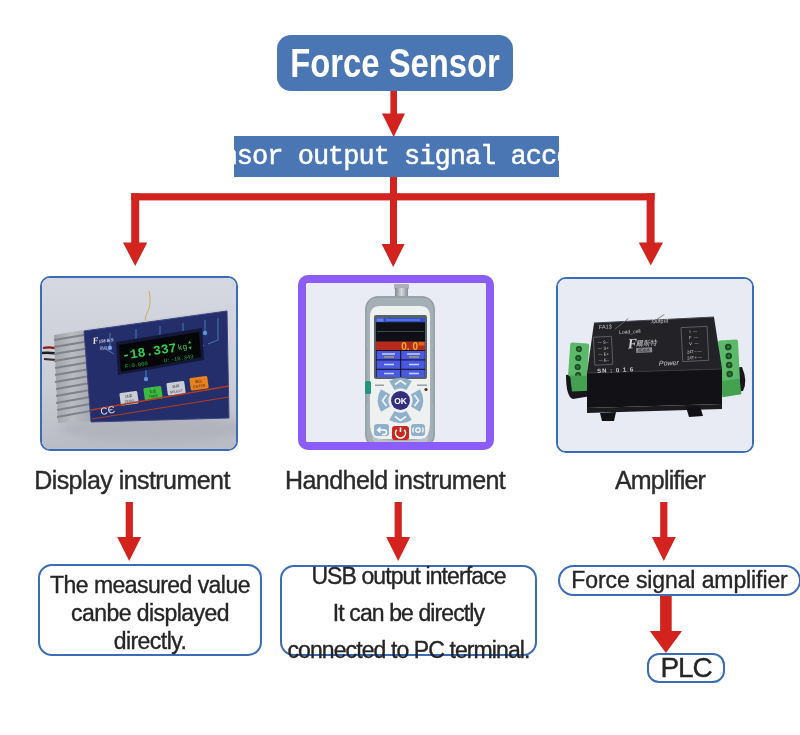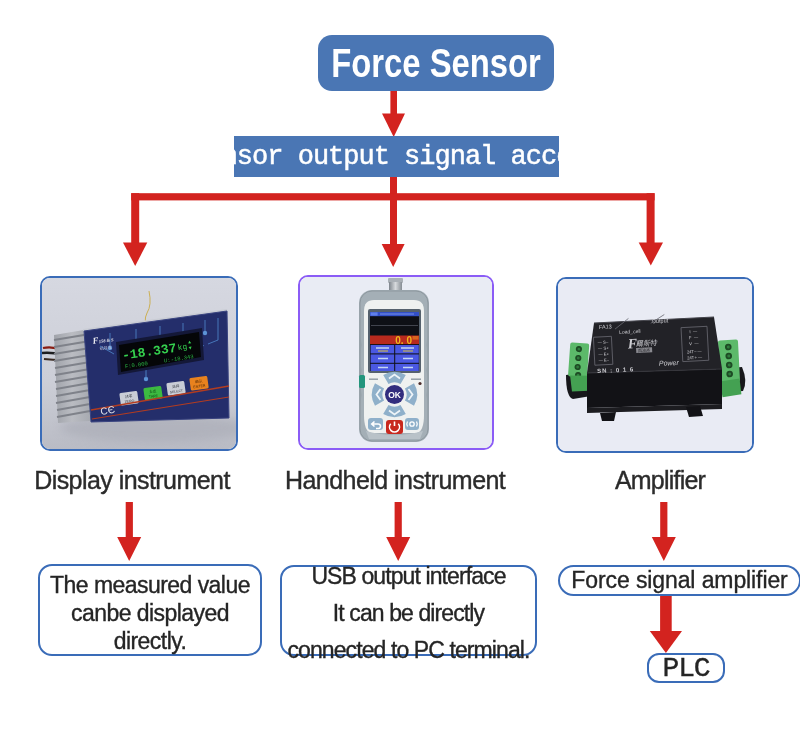--- a/index.html
+++ b/index.html
@@ -40,21 +40,21 @@
       <polygon points="386.2,537 410.2,537 398.2,561"></polygon>
       <rect x="660.2" y="502" width="7.2" height="36"></rect>
       <polygon points="651.8,537 675.8,537 663.8,561"></polygon>
 
       <rect x="660.1" y="596" width="11.6" height="36"></rect>
       <polygon points="649.8,631 682,631 665.9,653"></polygon>
     </g>
   </svg>
 
   <div class="abs bluebox" style="left:277px;top:35px;width:236px;height:56px;border-radius:14px;
-       font-size:41px;font-weight:bold;white-space:nowrap;margin-left:41px;">
+       font-size:41px;font-weight:bold;white-space:nowrap;">
     <span style="display:inline-block;transform:scaleX(0.8);">Force Sensor</span>
     </div>
 
   <div class="abs bluebox" style="left:234px;top:136px;width:325px;height:41px;
        font-size:27px;letter-spacing:-1px;white-space:nowrap;font-family:Liberation Mono, monospace;-webkit-text-stroke:0.5px #ffffff;">sensor output signal access</div>
 
   <div class="abs" id="imgL" style="left:40px;top:276px;width:198px;height:175px;border:2px solid #3a6cb8;border-radius:10px;box-sizing:border-box;overflow:hidden;">
   <svg width="198" height="175" viewBox="0 0 198 175" style="margin:-2px 0 0 -2px;">
     <defs>
       <linearGradient id="lbg" x1="0" y1="0" x2="0" y2="1">
@@ -162,21 +162,21 @@
         </g>
       </g>
 
       <line x1="51" y1="134" x2="189" y2="110" stroke="#b23c20" stroke-width="1.6"></line>
       <line x1="52" y1="143" x2="189" y2="121" stroke="#b23c20" stroke-width="1.1"></line>
 
       <text x="61" y="139" fill="#e6e7ec" font-size="10" transform="rotate(-9 61 139)" font-family="Liberation Sans">CЄ</text>
     </g>
   </svg>
   </div>
-  <div class="abs" id="imgM" style="left:298px;top:275px;width:196px;height:175px;border:2px solid #8b5cf6;border-radius:10px;box-sizing:border-box;overflow:hidden;">
+  <div class="abs" id="imgM" style="left:298px;top:275px;width:196px;height:175px;border:8px solid #8b5cf6;border-radius:10px;box-sizing:border-box;overflow:hidden;">
   <svg width="196" height="175" viewBox="0 0 196 175" style="margin:-2px 0 0 -2px;">
     <defs>
       <clipPath id="mclip">
             <rect x="1" y="1" width="194" height="173" rx="9"></rect>
           </clipPath>
       <linearGradient id="conn" x1="0" y1="0" x2="1" y2="0">
         <stop offset="0" stop-color="#7e858c"></stop>
             <stop offset="0.5" stop-color="#d7dadd"></stop>
         <stop offset="1" stop-color="#868d94"></stop>
       </linearGradient>
@@ -363,15 +363,15 @@
   <div class="abs lbl" style="left:285px;top:466px;width:220px;font-size:25px;letter-spacing:-0.55px;white-space:nowrap;">Handheld instrument</div>
   <div class="abs lbl" style="left:560px;top:466px;width:200px;font-size:25px;letter-spacing:-0.8px;white-space:nowrap;">Amplifier</div>
 
   <div class="abs obox" style="left:22px;top:564px;width:220px;height:82px;padding-top:6px;
        font-size:23px;line-height:28px;letter-spacing:-0.55px;">The measured value<br>canbe displayed<br>directly.</div>
   <div class="abs obox" style="left:264px;top:565px;width:253px;height:82px;padding-top:5px;
        font-size:23px;line-height:37px;letter-spacing:-0.9px;">USB output interface<br>It can be directly<br>connected to PC terminal.</div>
   <div class="abs obox" style="left:542px;top:565px;width:239px;height:27px;border-radius:16px;
        font-size:23px;letter-spacing:-0.1px;">Force signal amplifier</div>
   <div class="abs obox" style="left:631px;top:653px;width:74px;height:26px;border-radius:12px;
-       font-size:28px;letter-spacing:-1.2px;font-family:Liberation Mono, monospace;">PLC</div>
+       font-size:28px;letter-spacing:-1.2px;">PLC</div>
 
 </div>
 
 </body></html>

